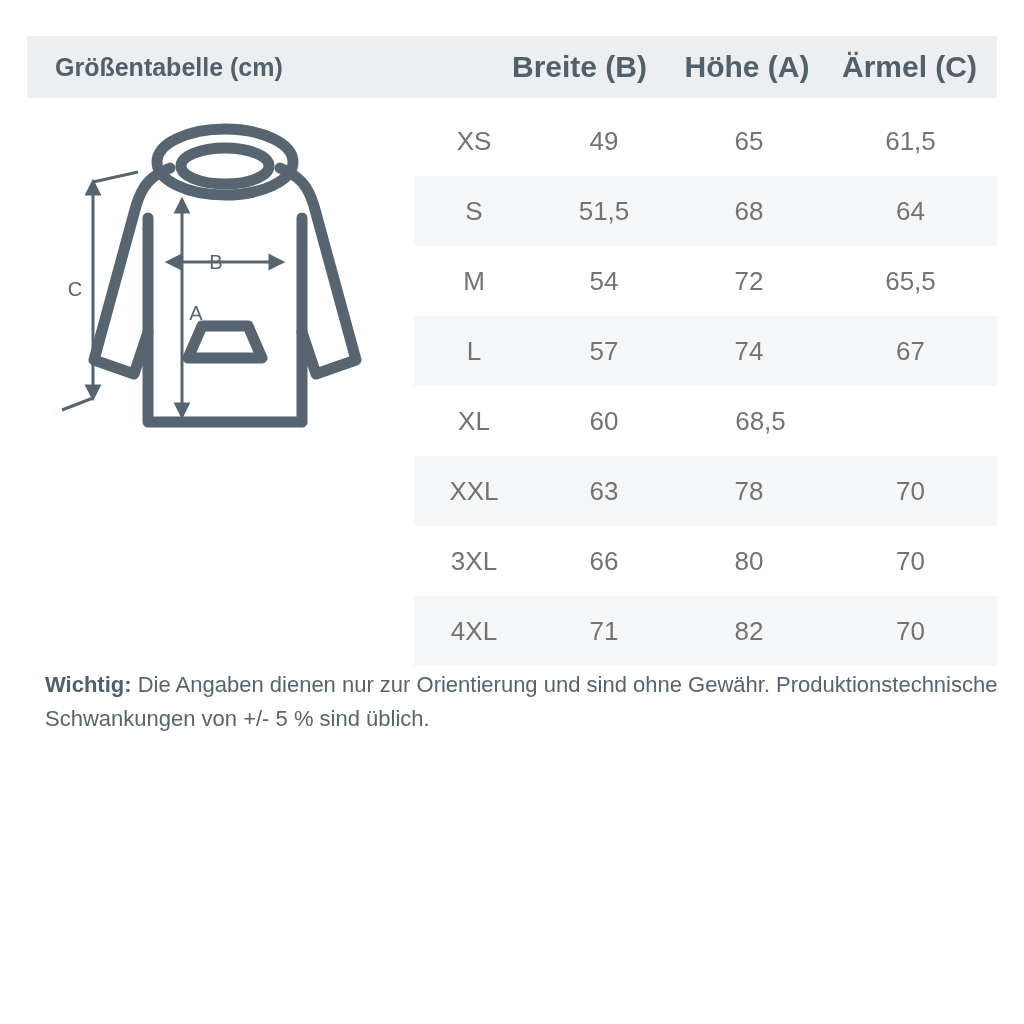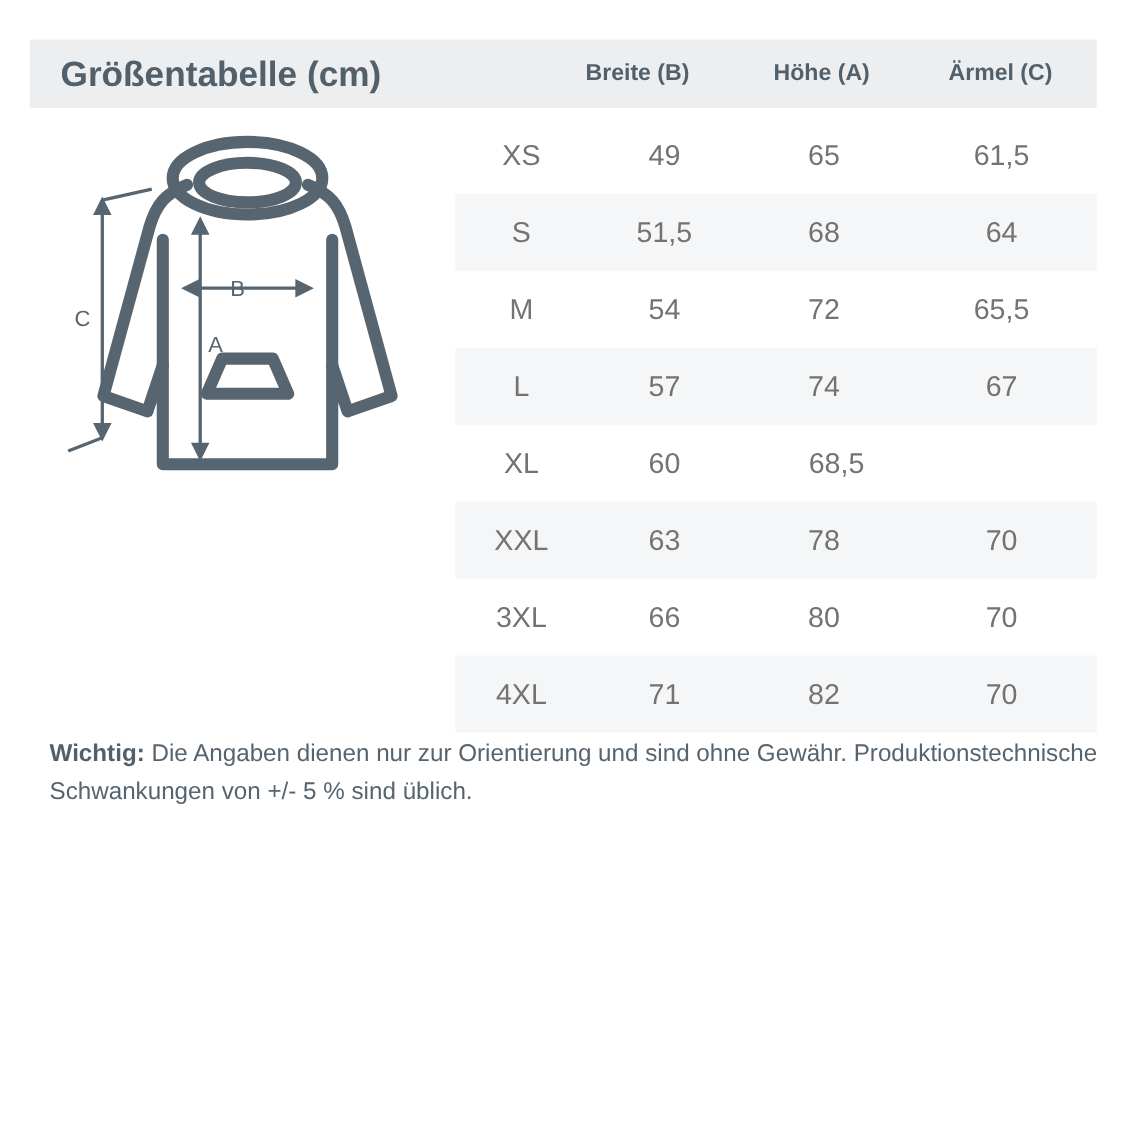--- a/index.html
+++ b/index.html
@@ -27,36 +27,36 @@
     position: absolute;
     left: 27px;
     top: 36px;
     width: 970px;
     height: 62px;
     background: #eceef0;
     display: flex;
     align-items: center;
   }
   .header-title {
-    font-size: 32px;
+    font-size: 25px;
     font-weight: bold;
     color: #51606b;
     padding-left: 28px;
     white-space: nowrap;
   }
   .header-cols {
     position: absolute;
     right: 0;
     top: 0;
     height: 62px;
     display: flex;
     align-items: center;
   }
   .header-col {
-    font-size: 21px;
+    font-size: 30px;
     font-weight: bold;
     color: #51606b;
     text-align: center;
     white-space: nowrap;
   }
   .hc-breite { width: 185px; }
   .hc-hoehe  { width: 150px; }
   .hc-aermel { width: 175px; }
 
   

